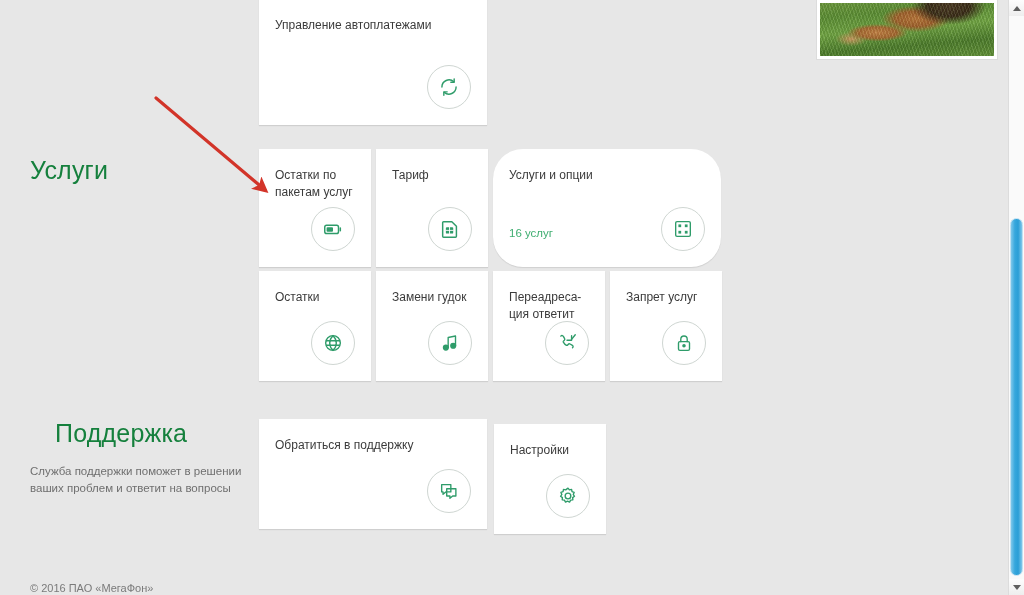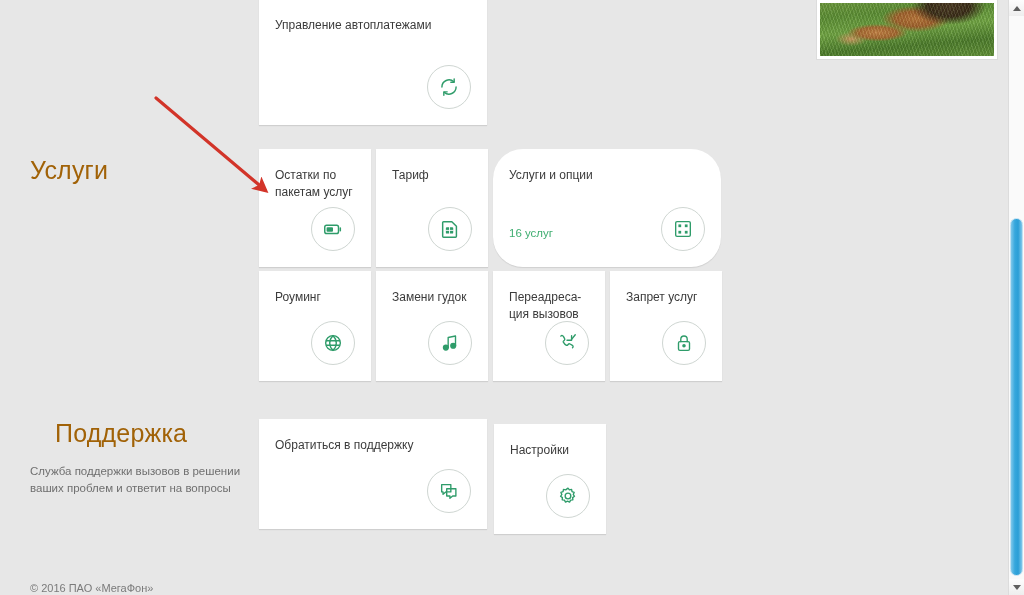--- a/index.html
+++ b/index.html
@@ -55,21 +55,21 @@
     inset: 0;
     background:
       repeating-linear-gradient(72deg, rgba(255,255,255,0.10) 0 1px, rgba(0,0,0,0.07) 1px 3px),
       repeating-linear-gradient(-64deg, rgba(140,190,90,0.18) 0 1px, rgba(40,80,25,0.12) 1px 4px);
     opacity: .85;
   }
 
   
   .section-title {
     position: absolute;
-    color: #a16207;
+    color: #15803d;
     font-size: 25px;
     font-weight: 400;
     letter-spacing: .2px;
     white-space: nowrap;
   }
   .section-sub {
     position: absolute;
     color: #6f6f6f;
     font-size: 11.5px;
     line-height: 17px;
@@ -233,21 +233,21 @@
         <rect x="4" y="4" width="16" height="16" rx="1.5"></rect>
         <rect x="7" y="7" width="3" height="3" fill="#2f9c6a" stroke="none"></rect>
         <rect x="14" y="7" width="3" height="3" fill="#2f9c6a" stroke="none"></rect>
         <rect x="7" y="14" width="3" height="3" fill="#2f9c6a" stroke="none"></rect>
         <rect x="14" y="14" width="3" height="3" fill="#2f9c6a" stroke="none"></rect>
       </svg>
     </div>
   </div>
 
   <div class="card" style="left:259px; top:271px; width:112px; height:110px;">
-    <div class="card-title">Роуминг</div>
+    <div class="card-title">Остатки</div>
     <div class="icon-circle">
       <svg width="22" height="22" viewBox="0 0 24 24" fill="none" stroke="#2f9c6a" stroke-width="1.5">
         <circle cx="12" cy="12" r="8"></circle>
         <path d="M12 4c-2.4 2.2-3.6 5-3.6 8s1.2 5.8 3.6 8c2.4-2.2 3.6-5 3.6-8S14.4 6.2 12 4z"></path>
         <path d="M4.4 9.6h15.2M4.4 14.4h15.2"></path>
       </svg>
     </div>
   </div>
 
   <div class="card" style="left:376px; top:271px; width:112px; height:110px;">
@@ -255,21 +255,21 @@
     <div class="icon-circle">
       <svg width="22" height="22" viewBox="0 0 24 24" fill="none" stroke="#2f9c6a" stroke-width="1.5" stroke-linecap="round" stroke-linejoin="round">
         <path d="M10 17V6l8-1.6V15"></path>
         <circle cx="7.5" cy="17" r="2.6" fill="#2f9c6a" stroke="#2f9c6a"></circle>
         <circle cx="15.5" cy="15" r="2.6" fill="#2f9c6a" stroke="#2f9c6a"></circle>
       </svg>
     </div>
   </div>
 
   <div class="card" style="left:493px; top:271px; width:112px; height:110px;">
-    <div class="card-title">Переадреса-ция вызовов</div>
+    <div class="card-title">Переадреса-ция ответит</div>
     <div class="icon-circle">
       <svg width="22" height="22" viewBox="0 0 24 24" fill="none" stroke="#2f9c6a" stroke-width="1.5" stroke-linecap="round" stroke-linejoin="round">
         <path d="M5.2 4.5c1.2-1.2 2.4-.6 3 .5l1.2 2.2c.4.8.2 1.5-.5 2.1l-.8.7c-.3.3-.3.6-.1 1 .8 1.5 2 2.7 3.5 3.5.4.2.7.2 1-.1l.7-.8c.6-.7 1.3-.9 2.1-.5l2.2 1.2c1.1.6 1.7 1.8.5 3"></path>
         <path d="M17 4v5h-5"></path>
         <path d="M21 3l-4 5"></path>
       </svg>
     </div>
   </div>
 
   <div class="card" style="left:610px; top:271px; width:112px; height:110px;">
@@ -277,21 +277,21 @@
     <div class="icon-circle">
       <svg width="22" height="22" viewBox="0 0 24 24" fill="none" stroke="#2f9c6a" stroke-width="1.5" stroke-linecap="round" stroke-linejoin="round">
         <rect x="6" y="10.5" width="12" height="9.5" rx="1.5"></rect>
         <path d="M8.5 10.5V7.8a3.5 3.5 0 0 1 7 0v2.7"></path>
         <circle cx="12" cy="15" r="1.2" fill="#2f9c6a"></circle>
       </svg>
     </div>
   </div>
 
   <div class="section-title" style="left:30px; top:419px;margin-left:25px;">Поддержка</div>
-  <div class="section-sub" style="left:30px; top:463px;">Служба поддержки вызовов в решении ваших проблем и ответит на вопросы</div>
+  <div class="section-sub" style="left:30px; top:463px;">Служба поддержки поможет в решении ваших проблем и ответит на вопросы</div>
 
   <div class="card" style="left:259px; top:419px; width:228px; height:110px;">
     <div class="card-title">Обратиться в поддержку</div>
     <div class="icon-circle">
       <svg width="22" height="22" viewBox="0 0 24 24" fill="none" stroke="#2f9c6a" stroke-width="1.5" stroke-linecap="round" stroke-linejoin="round">
         <path d="M4 5h10v8H8.5L5.5 15.5V13H4z"></path>
         <path d="M9.5 9.5h10v8H16l-3 2.5V17.5h-3.5z"></path>
       </svg>
     </div>
   </div>

